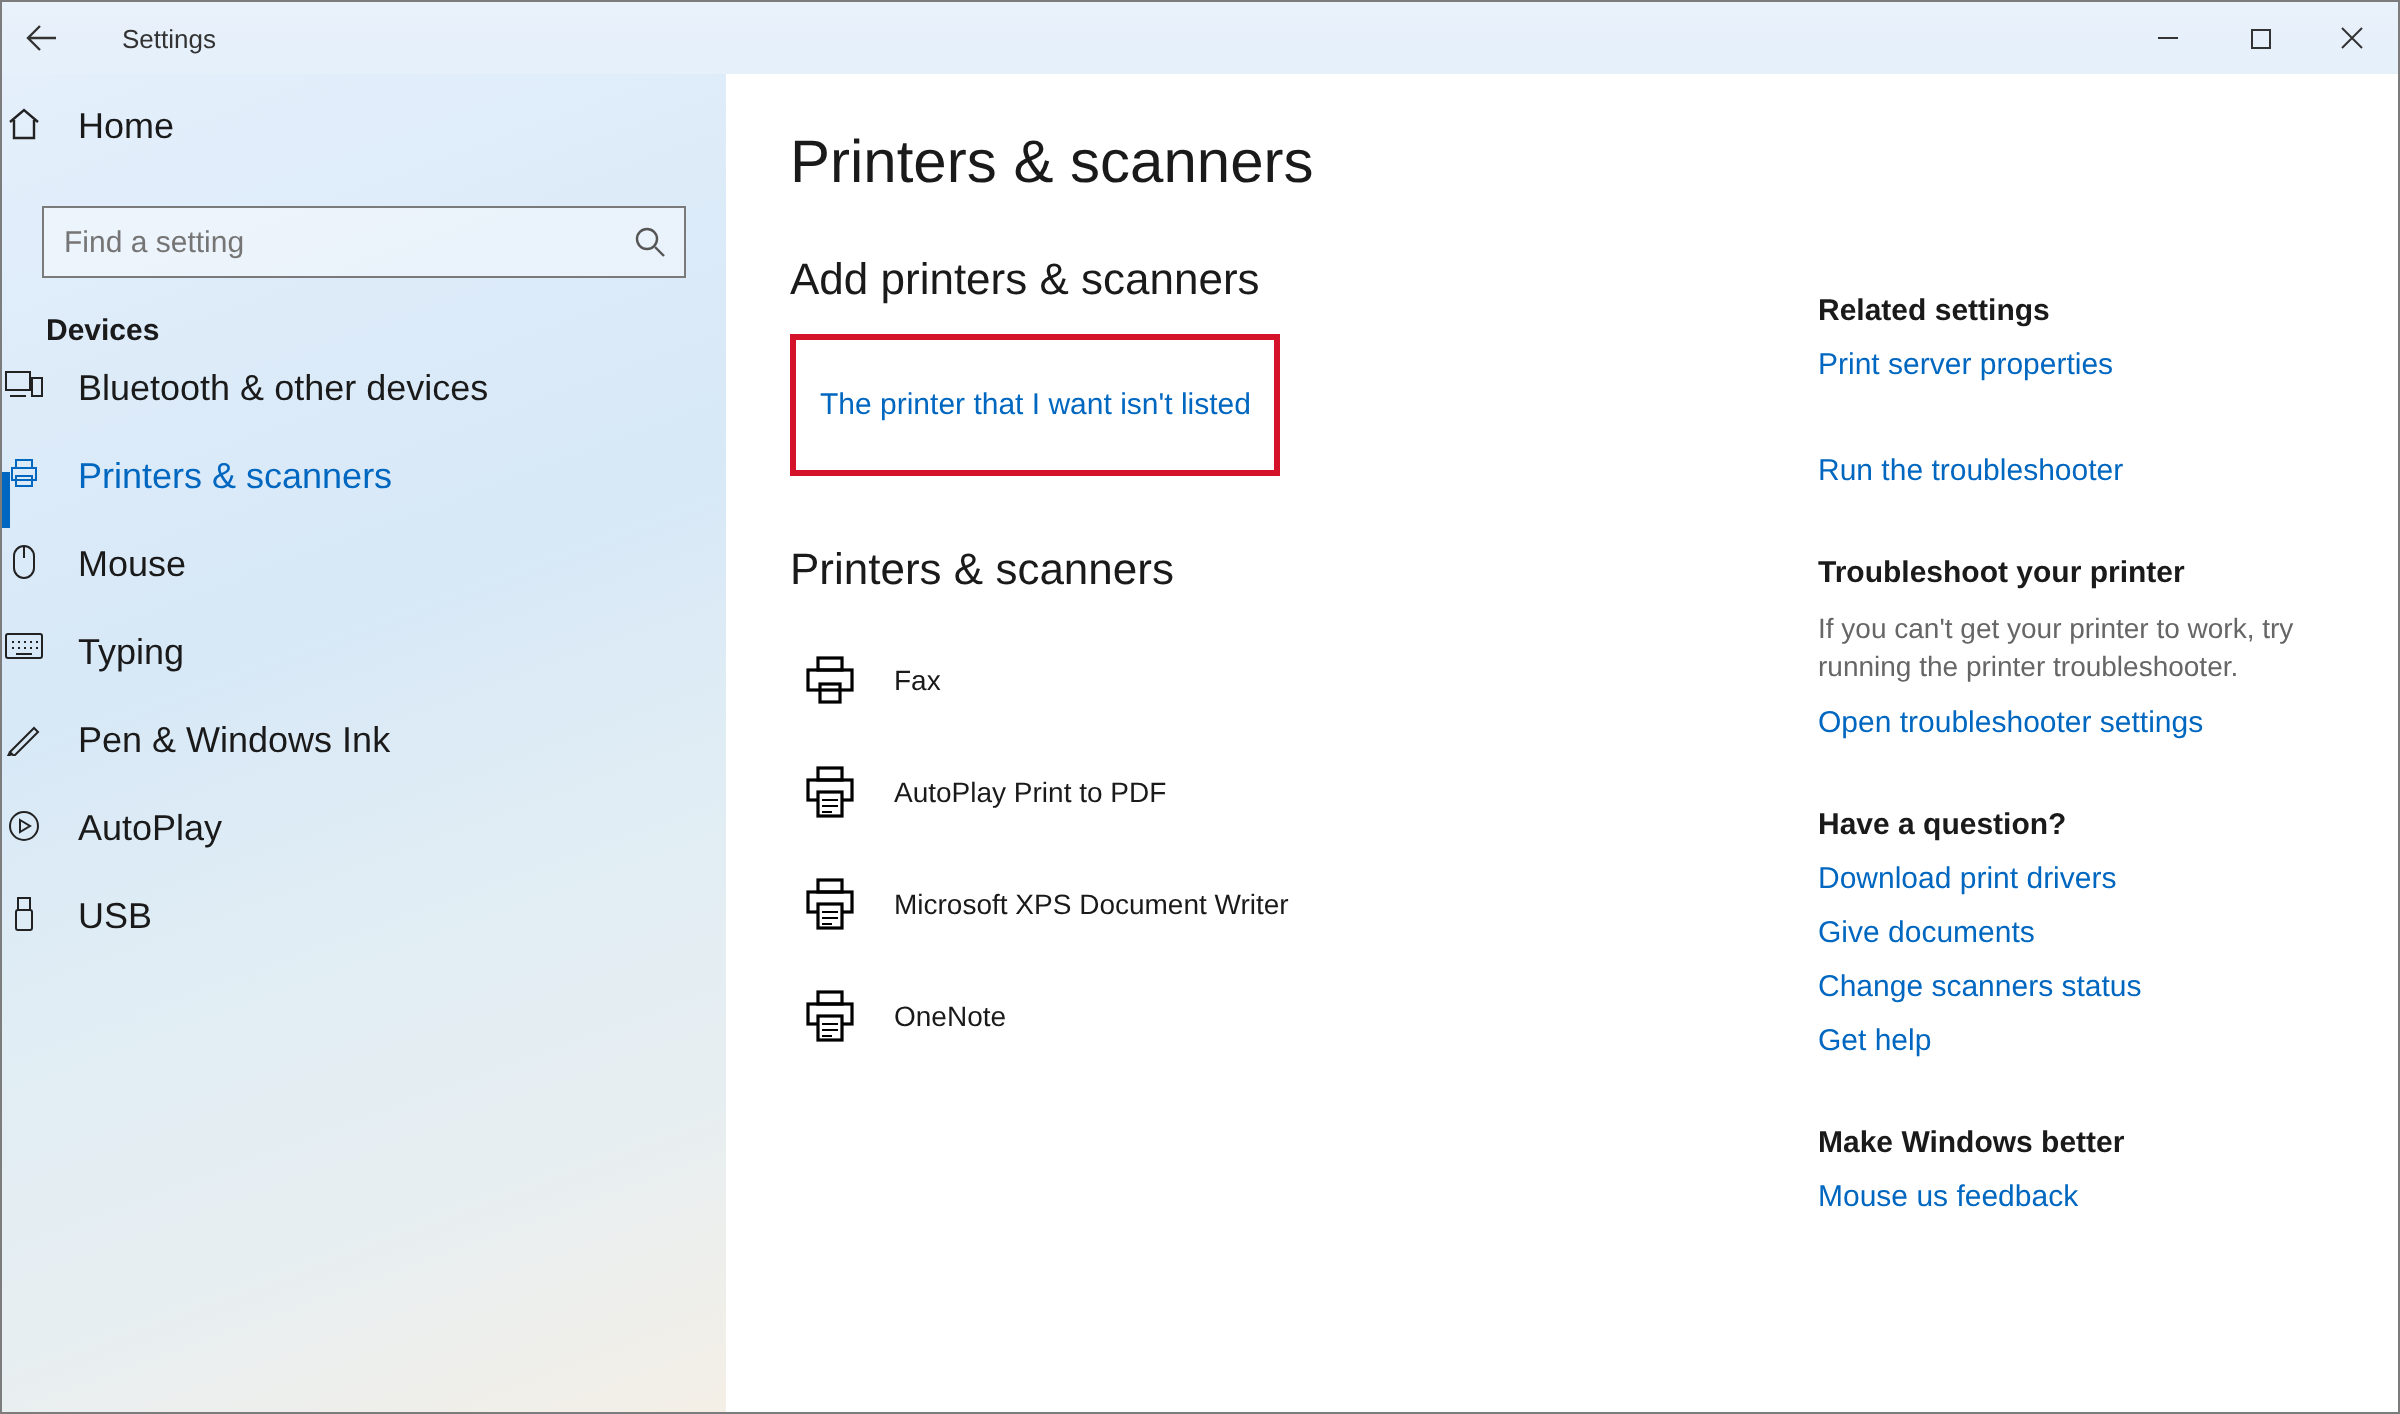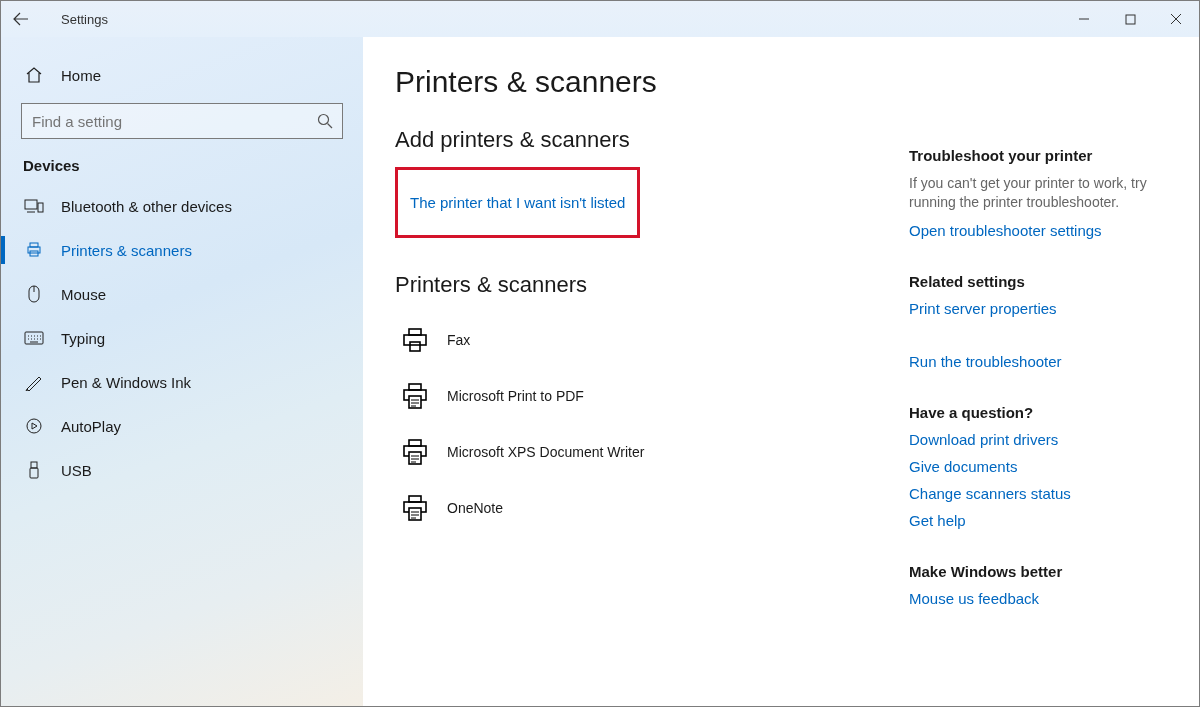--- a/index.html
+++ b/index.html
@@ -40,24 +40,23 @@
   }
   
   .container { display: flex; height: calc(100% - 32px); }
   .sidebar {
     width: 362px;
     background: linear-gradient(160deg, #e4effb 0%, #d7e8f7 40%, #e0edf4 60%, #e7eef1 80%, #f4efe6 100%);
     padding: 16px 0 0 0;
     position: relative;
   }
   .home-row, .nav-row {
-    display: flex; align-items: center;
+    display: flex; align-items: flex-start;
     height: 44px;
-    padding-left: 22px;
-    font-size: 15px;
+    font-size: 18px;
     color: #1a1a1a;
     position: relative;
   }
   .home-row .icon, .nav-row .icon {
     width: 22px; display: inline-flex; justify-content: center; margin-right: 16px;
   }
   .selected-indicator {
     position: absolute;
     left: 0; top: 8px; bottom: 8px;
     width: 4px;
@@ -263,21 +262,21 @@
 
       <div class="printer-row">
         <span class="picon">
           <svg width="28" height="28" viewBox="0 0 28 28">
               <rect x="3" y="8" width="22" height="10" stroke="#000" stroke-width="1.6" fill="none"></rect>
               <rect x="8" y="2" width="12" height="6" stroke="#000" stroke-width="1.6" fill="none"></rect>
               <rect x="8" y="14" width="12" height="12" stroke="#000" stroke-width="1.6" fill="#fff"></rect>
               <path d="M10 18h8M10 21h8M10 24h5" stroke="#000"></path>
             </svg>
         </span>
-        <span>Microsoft Print to PDF</span>
+        <span>AutoPlay Print to PDF</span>
       </div>
 
       <div class="printer-row">
         <span class="picon">
           <svg width="28" height="28" viewBox="0 0 28 28">
               <rect x="3" y="8" width="22" height="10" stroke="#000" stroke-width="1.6" fill="none"></rect>
               <rect x="8" y="2" width="12" height="6" stroke="#000" stroke-width="1.6" fill="none"></rect>
               <rect x="8" y="14" width="12" height="12" stroke="#000" stroke-width="1.6" fill="#fff"></rect>
               <path d="M10 18h8M10 21h8M10 24h5" stroke="#000"></path>
             </svg>
@@ -293,30 +292,30 @@
               <rect x="8" y="14" width="12" height="12" stroke="#000" stroke-width="1.6" fill="#fff"></rect>
               <path d="M10 18h8M10 21h8M10 24h5" stroke="#000"></path>
             </svg>
         </span>
         <span>OneNote</span>
       </div>
     </div>
 
     <div class="right">
       <div class="block">
-        <h3>Troubleshoot your printer</h3>
-        <p class="muted">If you can't get your printer to work, try running the printer troubleshooter.</p>
-        <div class="link-row"><span class="link">Open troubleshooter settings</span></div>
-      </div>
-
-      <div class="block">
         <h3>Related settings</h3>
         <div class="link-row"><span class="link">Print server properties</span></div>
         <div style="height:26px"></div>
         <div class="link-row"><span class="link">Run the troubleshooter</span></div>
+      </div>
+
+      <div class="block">
+        <h3>Troubleshoot your printer</h3>
+        <p class="muted">If you can't get your printer to work, try running the printer troubleshooter.</p>
+        <div class="link-row"><span class="link">Open troubleshooter settings</span></div>
       </div>
 
       <div class="block">
         <h3>Have a question?</h3>
         <div class="link-row"><span class="link">Download print drivers</span></div>
         <div class="link-row"><span class="link">Give documents</span></div>
         <div class="link-row"><span class="link">Change scanners status</span></div>
         <div class="link-row"><span class="link">Get help</span></div>
       </div>
 

